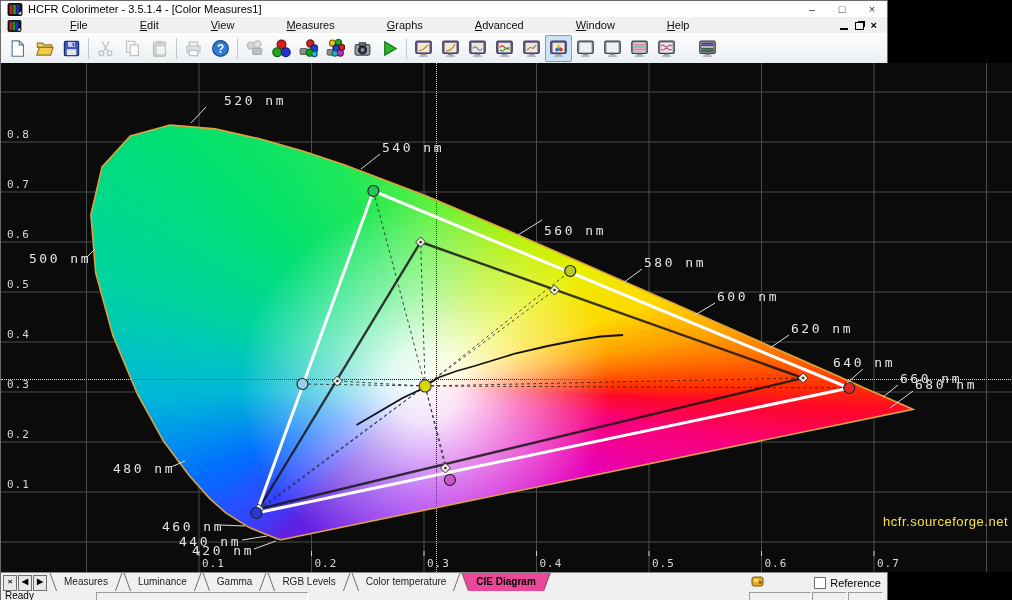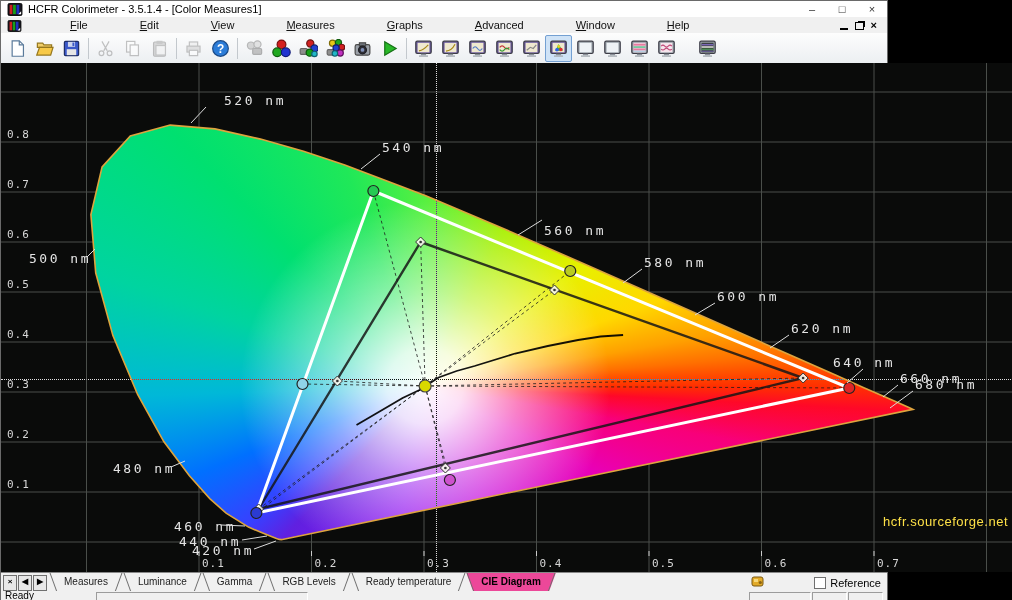--- a/index.html
+++ b/index.html
@@ -407,21 +407,21 @@
         <div class="wl" style="left: 381px; top: 77px;">540 nm</div>
         <div class="wl" style="left: 543px; top: 160px;">560 nm</div>
         <div class="wl" style="left: 643px; top: 192px;">580 nm</div>
         <div class="wl" style="left: 716px; top: 226px;">600 nm</div>
         <div class="wl" style="left: 790px; top: 258px;">620 nm</div>
         <div class="wl" style="left: 832px; top: 292px;">640 nm</div>
         <div class="wl" style="left: 899px; top: 308px;">660 nm</div>
         <div class="wl" style="left: 914px; top: 314px;">680 nm</div>
         <div class="wl" style="left: 28px; top: 188px;">500 nm</div>
         <div class="wl" style="left: 112px; top: 398px;">480 nm</div>
-        <div class="wl" style="left: 161px; top: 456px; margin-left: 12px;">460 nm</div>
+        <div class="wl" style="left: 161px; top: 456px;">460 nm</div>
         <div class="wl" style="left: 178px; top: 471px;">440 nm</div>
         <div class="wl" style="left: 191px; top: 480px;">420 nm</div>
         <div class="xt" style="left: 201px; top: 494px;">0.1</div>
         <div class="xt" style="left: 313.5px; top: 494px;">0.2</div>
         <div class="xt" style="left: 426px; top: 494px;">0.3</div>
         <div class="xt" style="left: 538.5px; top: 494px;">0.4</div>
         <div class="xt" style="left: 651px; top: 494px;">0.5</div>
         <div class="xt" style="left: 763.5px; top: 494px;">0.6</div>
         <div class="xt" style="left: 876px; top: 494px;">0.7</div>
         <div class="yt" style="left: 6px; top: 415px;">0.1</div>
@@ -440,21 +440,21 @@
     <span id="tabnav">
       <span class="navb">×</span>
       <span class="navb">◀</span>
       <span class="navb">▶</span>
     </span>
     <span id="tabs">
         <span class="tab"><span class="eL"></span><span>Measures</span><span class="eR"></span></span>
         <span class="tab"><span class="eL"></span><span>Luminance</span><span class="eR"></span></span>
         <span class="tab"><span class="eL"></span><span>Gamma</span><span class="eR"></span></span>
         <span class="tab"><span class="eL"></span><span>RGB Levels</span><span class="eR"></span></span>
-        <span class="tab"><span class="eL"></span><span>Ready temperature</span><span class="eR"></span></span>
+        <span class="tab"><span class="eL"></span><span>Color temperature</span><span class="eR"></span></span>
         <span class="tab active"><span class="eL"></span><span>CIE Diagram</span><span class="eR"></span></span>
       </span>
     <span id="tabright">
       <span id="sensoricon"><svg width="13" height="13" viewBox="0 0 13 13">
             <rect x="1" y="2" width="11" height="9" rx="2" fill="#e2aa28" stroke="#7a5810"></rect>
             <rect x="3" y="4" width="4" height="3" fill="#f6d87a"></rect>
             <circle cx="9.3" cy="7.5" r="1.6" fill="#8a6414"></circle>
           </svg></span>
       <span id="refwrap">
         <span id="refbox"></span>

